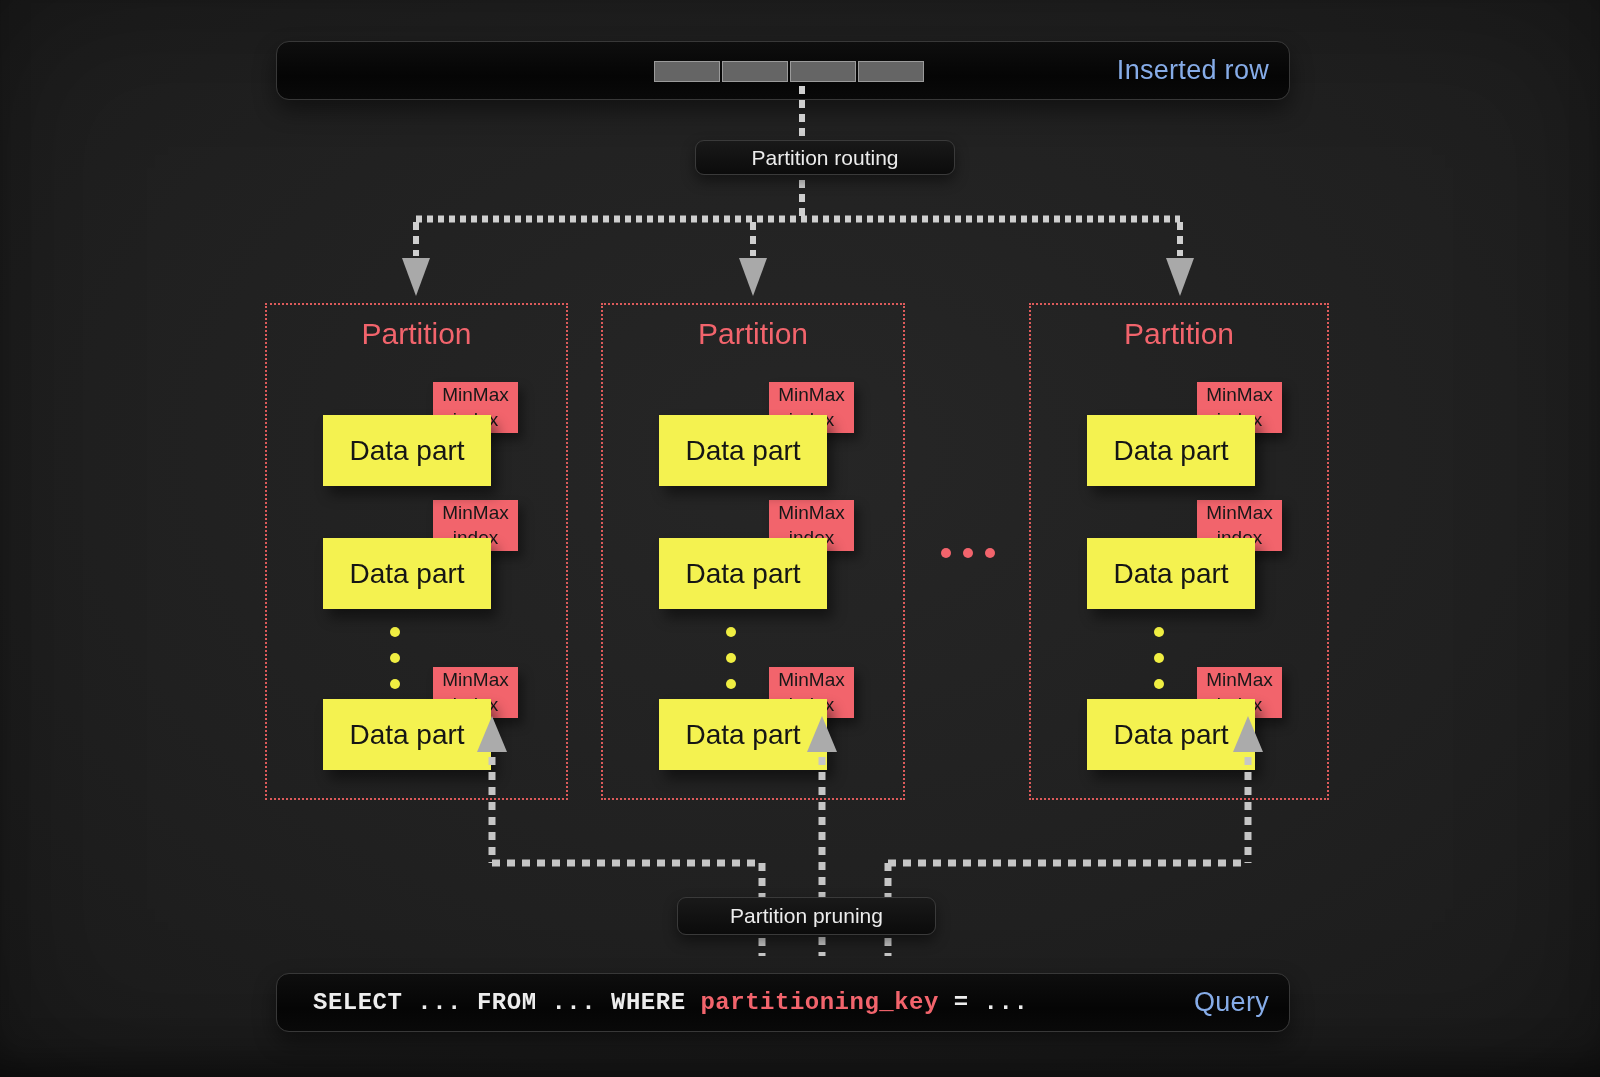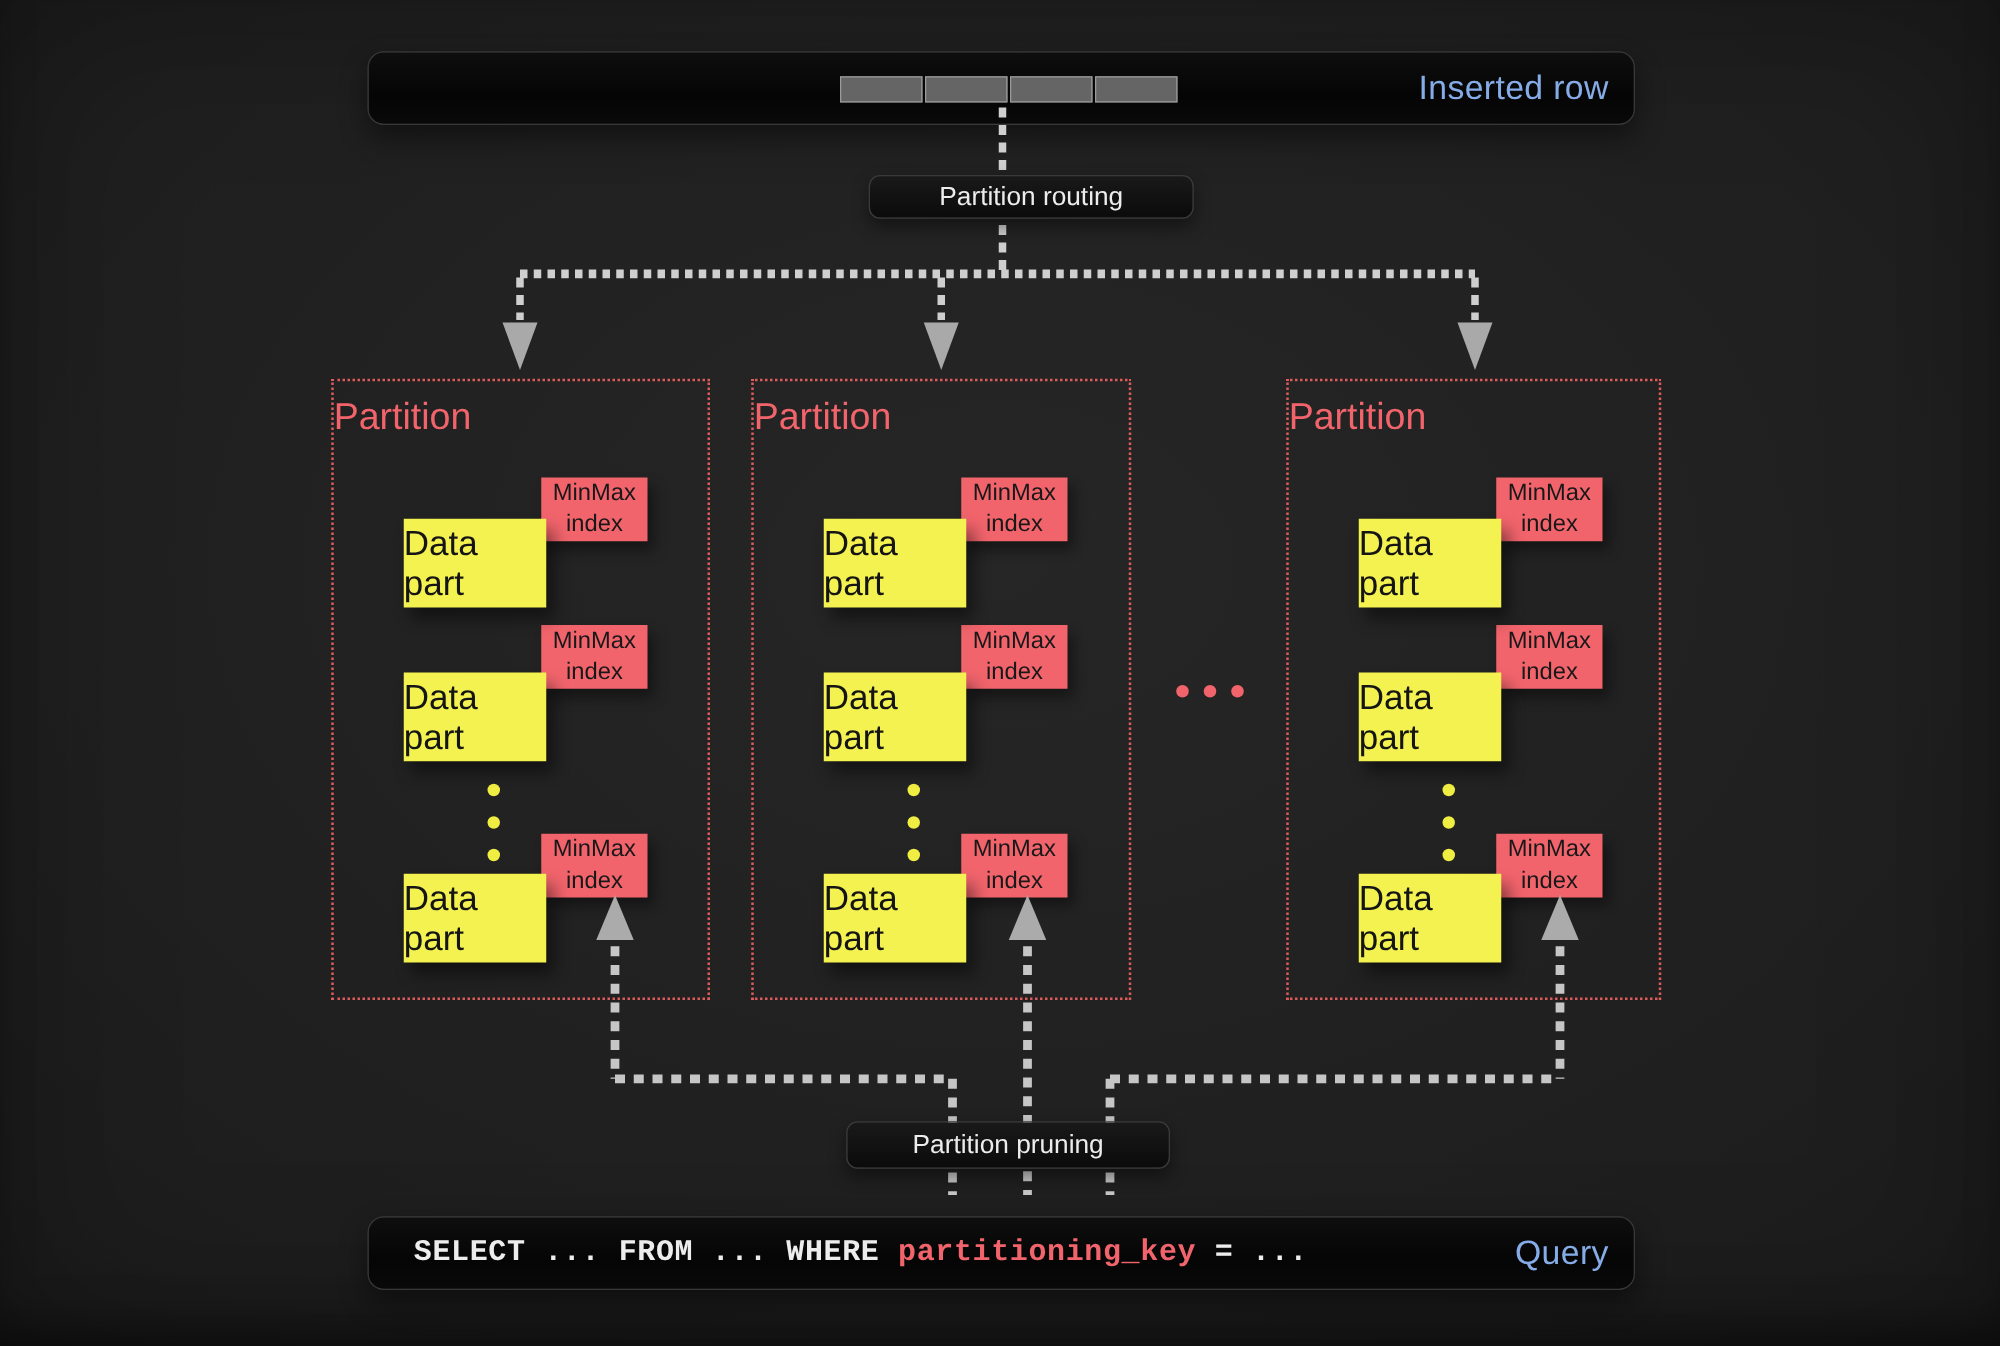--- a/index.html
+++ b/index.html
@@ -4,21 +4,21 @@
 <style>
   html,body{margin:0;padding:0;background:#161616;}
   .stage{
     position:relative;width:1600px;height:1077px;overflow:hidden;
     background:radial-gradient(1300px 900px at 50% 42%, #262626 0%, #202020 55%, #1a1a1a 100%);
     font-family:"Liberation Sans", sans-serif;
     box-shadow:inset 0 -28px 40px -18px rgba(0,0,0,.55), inset 0 0 140px rgba(0,0,0,.30);
   }
   
   .bar{
-    position:absolute;left:294px;width:1014px;height:59px;border-radius:13px;
+    position:absolute;left:276px;width:1014px;height:59px;border-radius:13px;
     background:linear-gradient(#0e0e0e, #050505 60%, #090909);
     border:1px solid #383838;box-sizing:border-box;
     box-shadow:0 10px 22px rgba(0,0,0,.45);
     display:flex;align-items:center;
   }
   .bar-top{top:41px;}
   .bar-bottom{top:973px;}
   .bar-label{
     position:absolute;right:20px;top:0;height:100%;display:flex;align-items:center;
     color:#86ace8;font-size:27px;letter-spacing:.3px;
@@ -48,32 +48,32 @@
   .label-pruning{left:677px;top:897px;width:259px;height:38px;}
   
   .partition{
     position:absolute;top:303px;height:497px;z-index:2;box-sizing:border-box;
     border:2px dotted #dd5b5b;
   }
   .p0{left:265px;width:303px;}
   .p1{left:601px;width:304px;}
   .p2{left:1029px;width:300px;}
   .partition-title{
-    position:absolute;left:0;top:12px;width:100%;
+    position:absolute;left:0;top:12px;width:100%;text-align:center;
     color:#f2646c;font-size:30px;
   }
   .tag{
     position:absolute;left:166px;width:85px;height:51px;background:#f2646c;
     display:flex;align-items:center;justify-content:center;text-align:center;
     color:#181818;font-size:19px;line-height:1.3;z-index:1;
     box-shadow:5px 7px 10px rgba(0,0,0,.40);
   }
   .tag1{top:77px;} .tag2{top:195px;} .tag3{top:362px;}
   .part{
-    position:absolute;left:56px;width:114px;height:71px;background:#f4f250;
+    position:absolute;left:56px;width:168px;height:71px;background:#f4f250;
     display:flex;align-items:center;justify-content:center;
     color:#151515;font-size:28px;z-index:2;
     box-shadow:6px 9px 12px rgba(0,0,0,.45);
   }
   .part1{top:110px;} .part2{top:233px;} .part3{top:394px;}
   .vdots{position:absolute;left:123px;top:322px;display:flex;flex-direction:column;gap:16px;z-index:0;}
   .vdots i{width:10px;height:10px;border-radius:50%;background:#f0ee42;}
   
   .hdots{position:absolute;left:941px;top:548px;display:flex;gap:12px;z-index:2;}
   .hdots i{width:10px;height:10px;border-radius:50%;background:#f2646c;}

